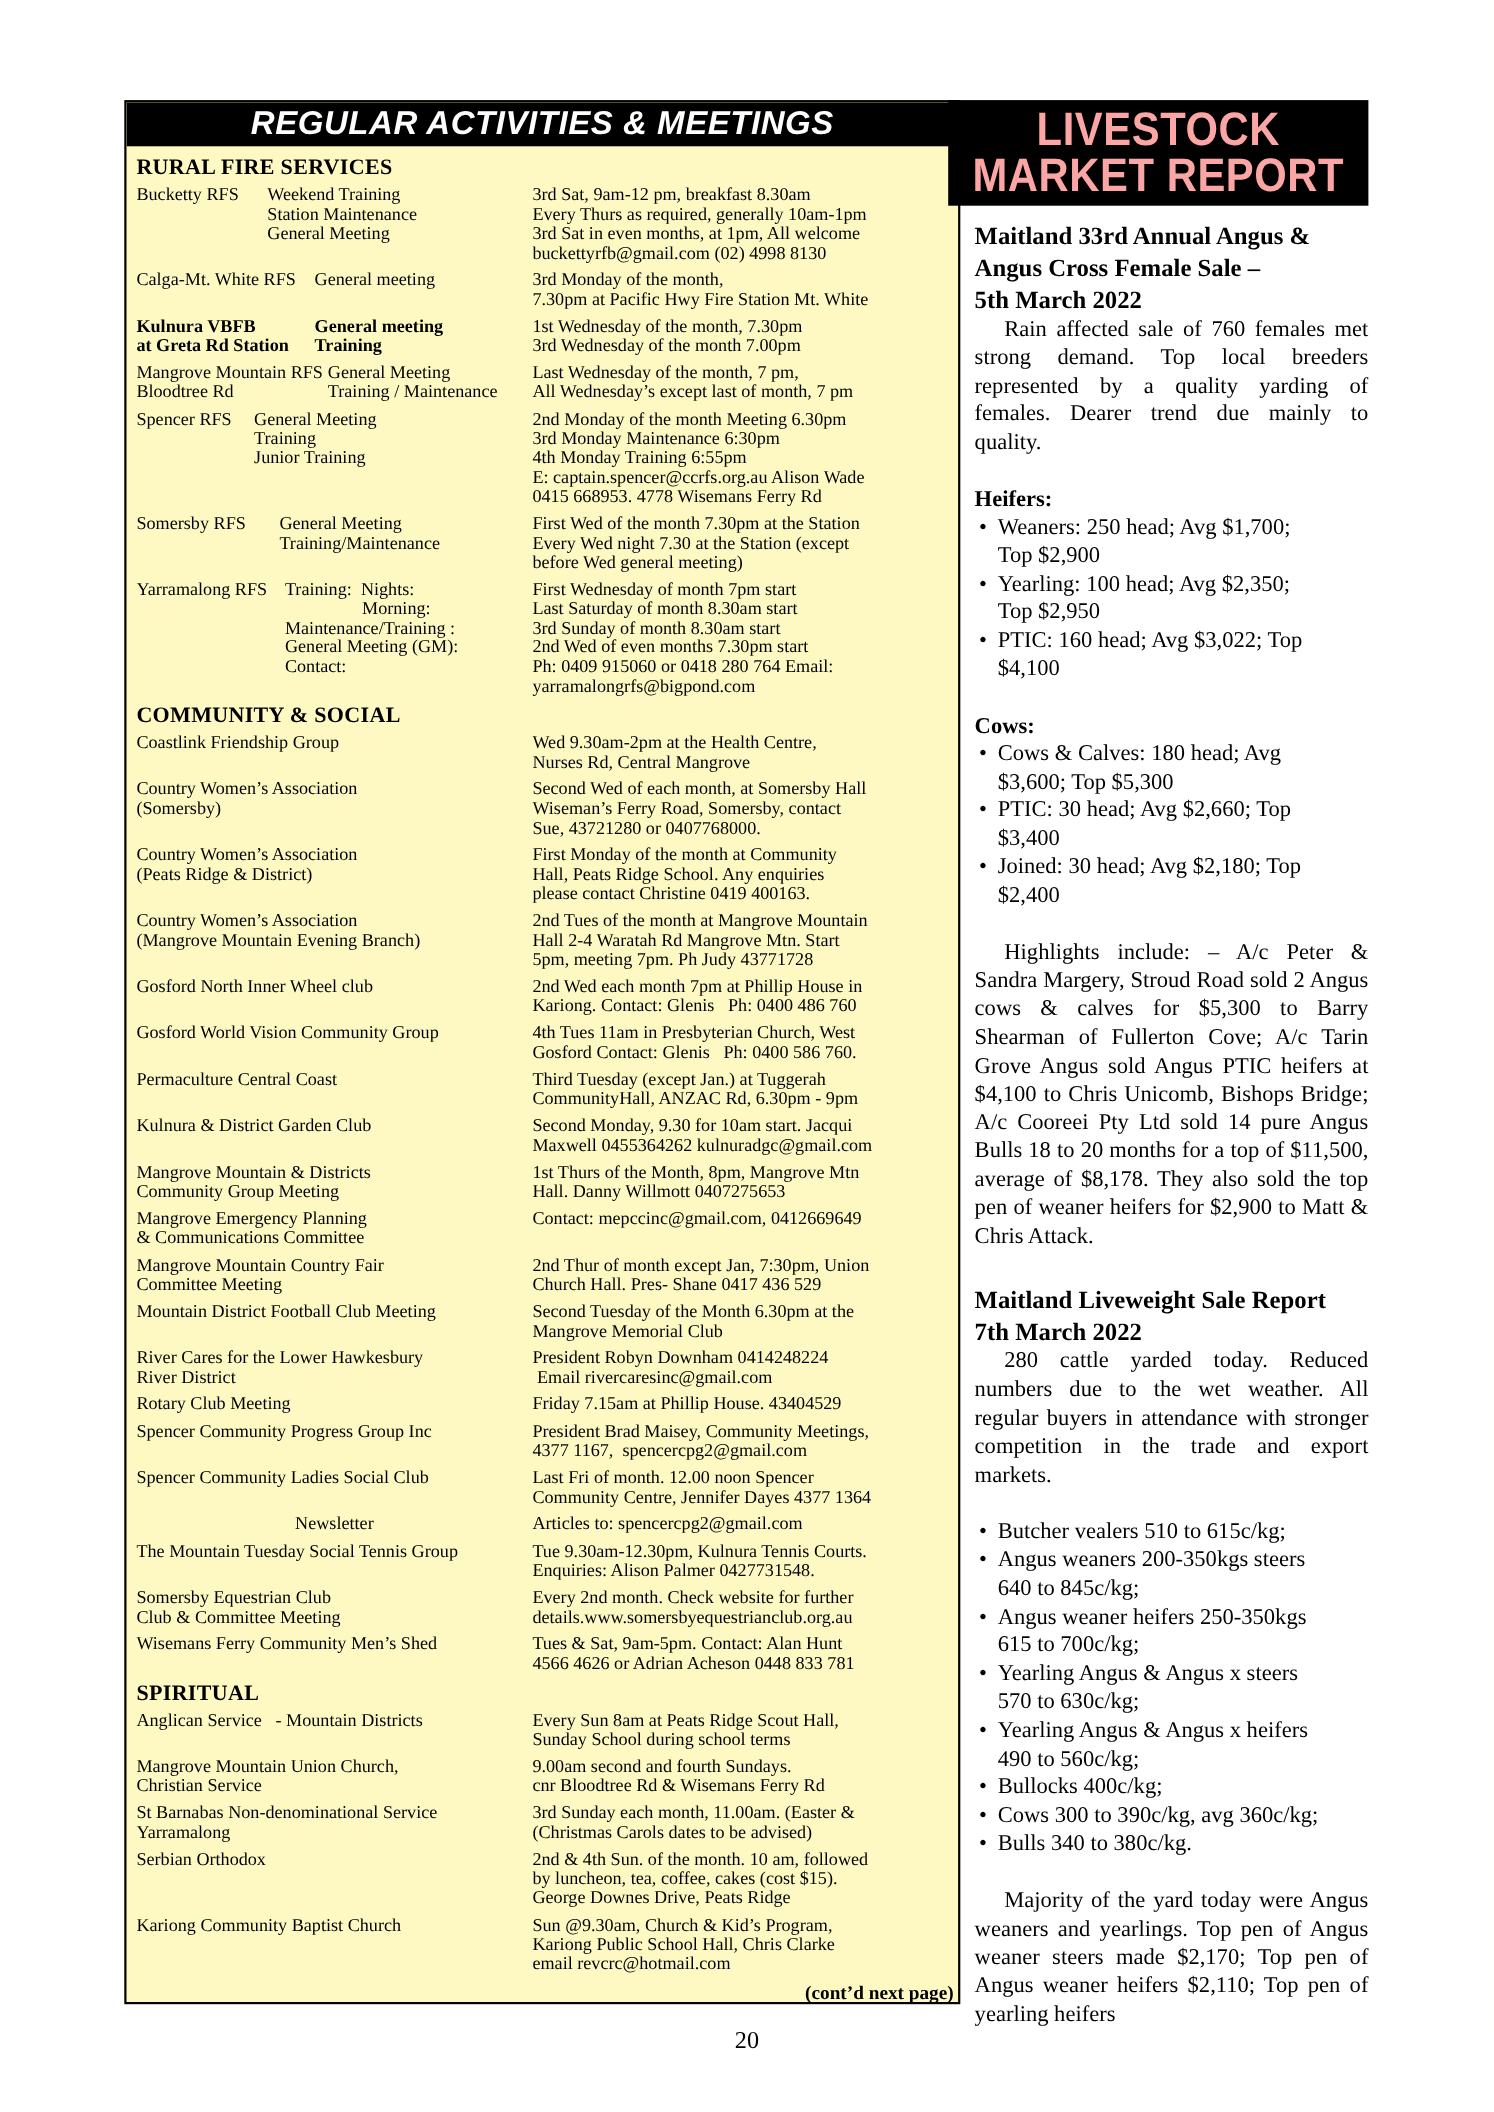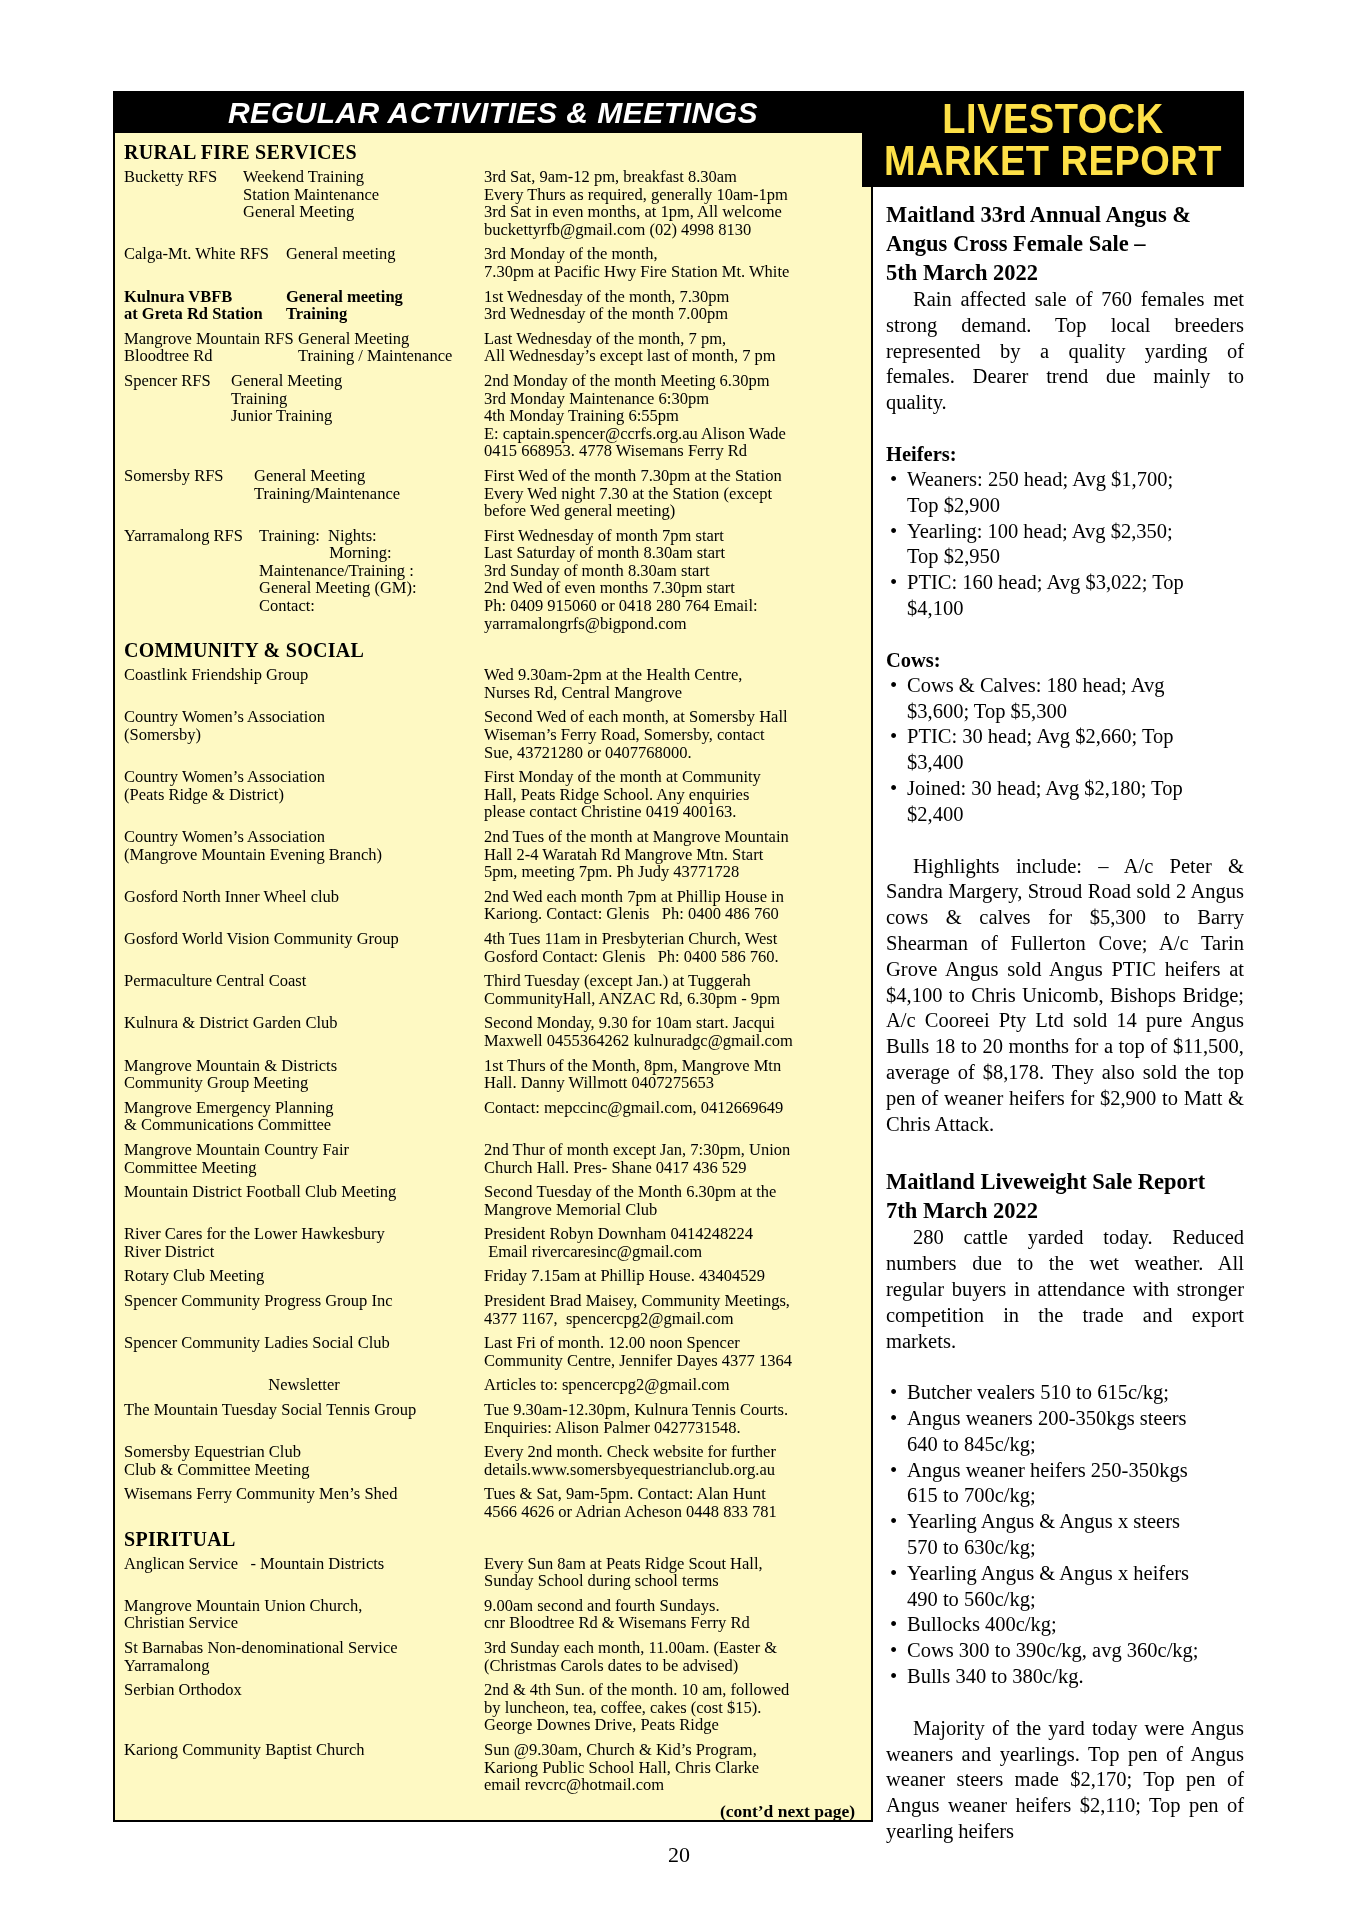--- a/index.html
+++ b/index.html
@@ -4,30 +4,30 @@
 <style>
   html,body{margin:0;padding:0;background:#fff;}
   .page{position:relative;width:1358px;height:1920px;background:#fff;overflow:hidden;
         font-family:"Liberation Serif",serif;color:#000;}
   
   .activities-panel{position:absolute;left:113px;top:91px;width:760px;height:1731px;
         border:2.5px solid #000;box-sizing:border-box;background:#fef9c3;overflow:hidden;}
   .activities-titlebar{height:40px;background:#000;color:#fff;display:flex;align-items:center;
         justify-content:center;font-family:"Liberation Sans",sans-serif;font-style:italic;
         font-weight:bold;font-size:30px;letter-spacing:.5px;}
-  .activities-body{padding:5px 12px 0 9px;}
+  .activities-body{padding:5px 0 0 9px;}
   .sec-heading{font-weight:bold;font-size:20px;letter-spacing:.3px;margin:3px 0 4px 0;}
   .lrow{display:grid;grid-template-columns:360px 1fr;margin-bottom:7px;
         font-size:16.5px;line-height:17.6px;}
   .lcell.with-type{display:grid;}
   .lcell div,.dcell div,.type-lines div,.name-lines div{white-space:pre-wrap;}
   .contd{text-align:right;font-weight:bold;font-size:17.5px;margin-top:2px;padding-right:4px;}
   
   .market-panel{position:absolute;left:862px;top:91px;width:382px;}
-  .market-titlebox{background:#000;color:#fde047;height:96px;display:flex;flex-direction:column;
+  .market-titlebox{background:#000;color:#fca5a5;height:96px;display:flex;flex-direction:column;
         justify-content:center;align-items:center;}
   .mtline{font-family:"Liberation Sans",sans-serif;font-weight:bold;font-size:38px;
         line-height:42px;display:inline-block;transform:scaleY(1.12);letter-spacing:.5px;}
   .market-body{margin-top:0;margin-left:24px;}
   .rblock-heading{font-weight:bold;font-size:22.5px;line-height:29px;margin-top:30px;}
   .market-body .rblock-heading:first-child{margin-top:13px;}
   .rblock-para{font-size:20.5px;line-height:25.8px;text-align:justify;text-indent:27px;margin:0;}
   .rblock-subheading{font-weight:bold;font-size:20.5px;line-height:26px;margin-top:25px;}
   .rblock-bullets{margin:0;}
   .rblock-bullets + .rblock-para,.rblock-para + .rblock-bullets{margin-top:26px;}

